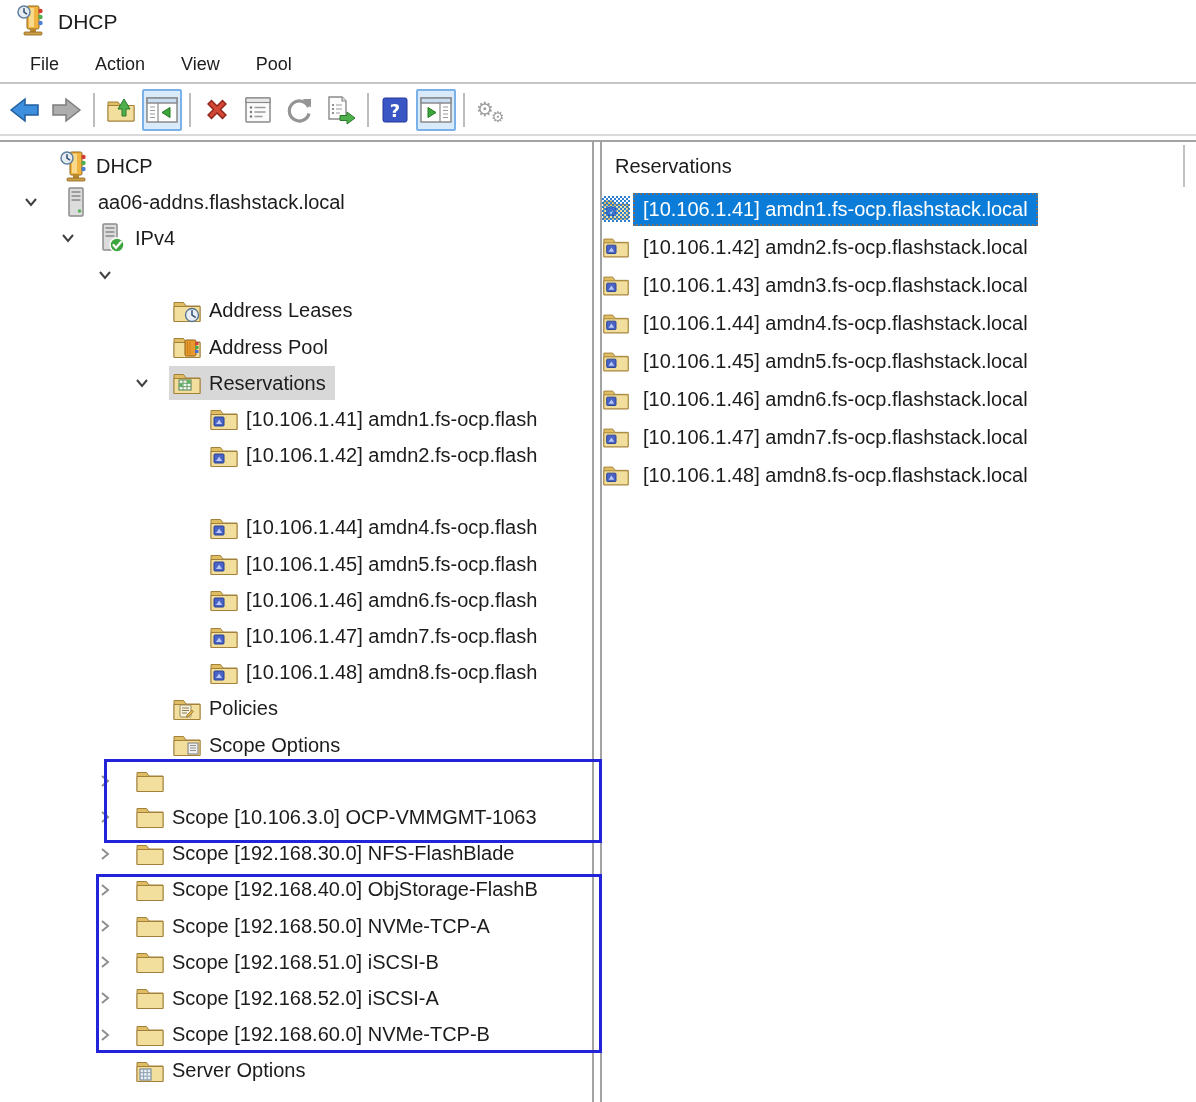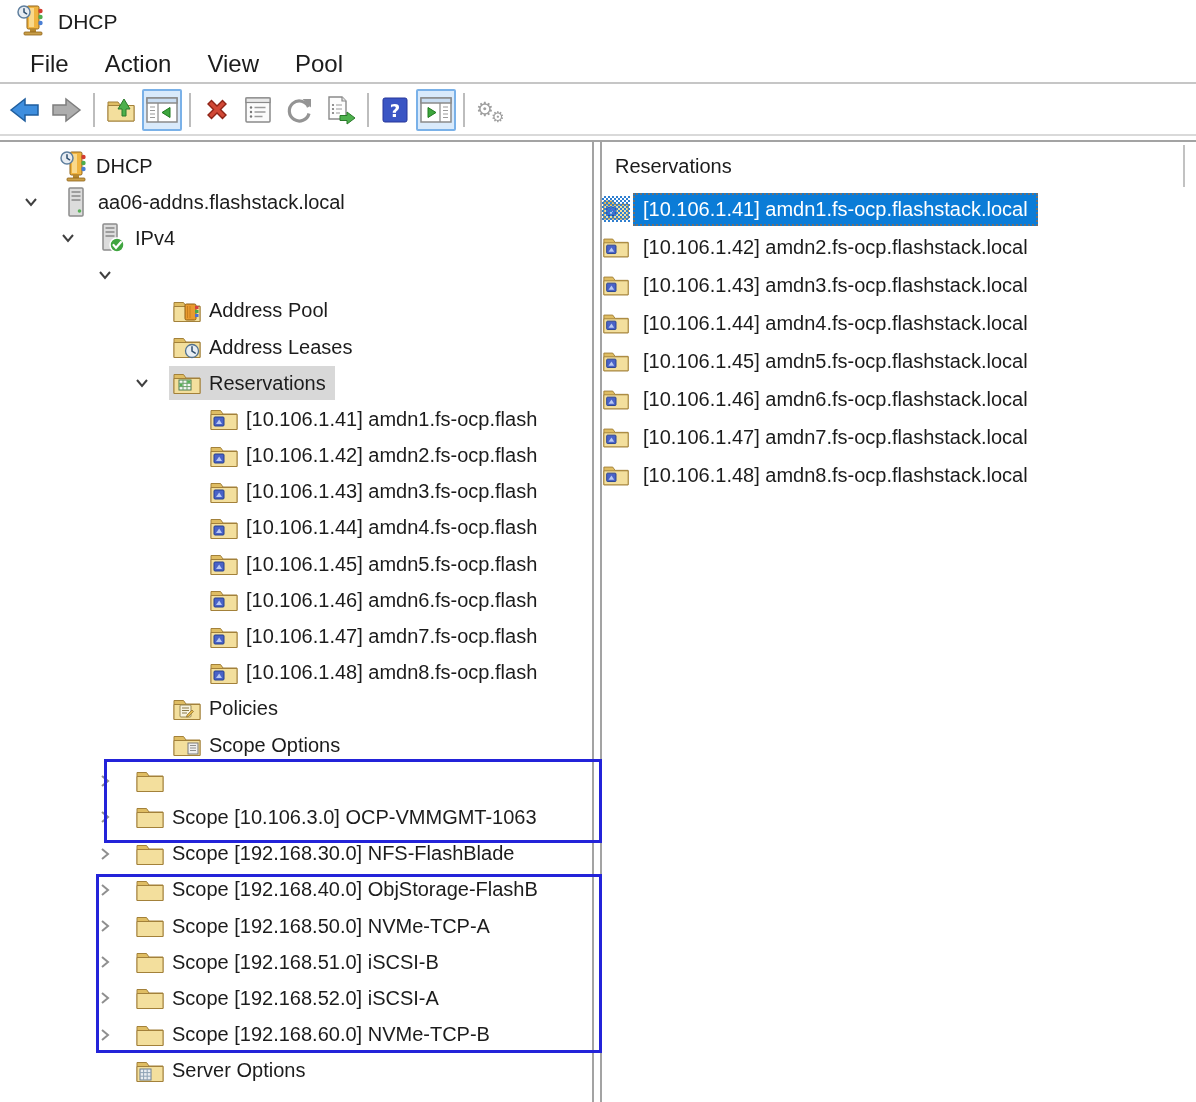--- a/index.html
+++ b/index.html
@@ -4,21 +4,21 @@
 <style>
   html,body{margin:0;padding:0;background:#fff;}
   .window{position:relative;width:1196px;height:1102px;background:#fff;overflow:hidden;
           font-family:"Liberation Sans","DejaVu Sans",sans-serif;color:#1c1c1c;}
   
   .titlebar{position:absolute;top:4px;left:16px;height:36px;display:flex;align-items:center;gap:12px;}
   .title-text{font-size:21px;}
   
   .menubar{position:absolute;top:46px;left:0;right:0;height:38px;display:flex;align-items:center;
            padding-left:30px;gap:36px;border-bottom:2px solid #c6c6c6;box-sizing:border-box;}
-  .menu-item{font-size:24px;background:none;border:none;padding:0;color:#1c1c1c;cursor:default;
+  .menu-item{font-size:18px;background:none;border:none;padding:0;color:#1c1c1c;cursor:default;
              font-family:inherit;}
   
   .toolbar{position:absolute;top:86px;left:0;right:0;height:50px;display:flex;align-items:center;
            padding-left:5px;border-bottom:2px solid #d9d9d9;box-sizing:border-box;}
   .tb-btn{width:40px;height:42px;display:flex;align-items:center;justify-content:center;
           border:2px solid transparent;border-radius:2px;margin-right:1px;box-sizing:border-box;background:none;padding:0;}
   .tb-btn.active{background:#d9eafb;border-color:#7ab1e8;}
   .tb-sep{width:2px;height:34px;background:#bdbdbd;margin:0 6px;flex:none;}
   .tb-btn svg{display:block;}
   
@@ -251,45 +251,45 @@
               </svg>
             </span>
           </div>
           <div class="trow">
             <span class="sp" style="width: 169px;"></span>
             <span class="core">
               <span class="ticon">
                 <svg width="30" height="26" viewBox="0 0 30 26">
                   <path d="M2 4.5 h9.5 l2.5 3.5 H28 V23.5 H2 Z" fill="#dfbd63" stroke="#a3813a"></path>
                   <path d="M2 8.5 H28 V23.5 H2 Z" fill="#f3df9d" stroke="#a3813a"></path>
+                  <circle cx="20" cy="17" r="6.5" fill="#e8eef4" stroke="#51718e" stroke-width="1.3"></circle>
+                  <path d="M20 12.8 V17 l3.2 2.2" stroke="#2f4f6f" stroke-width="1.5" fill="none" stroke-linecap="round"></path>
+                </svg>
+              </span>
+              <span class="tlabel">Address Leases</span>
+            </span>
+          </div>
+          <div class="trow">
+            <span class="sp" style="width: 169px;"></span>
+            <span class="core">
+              <span class="ticon">
+                <svg width="30" height="26" viewBox="0 0 30 26">
+                  <path d="M2 4.5 h9.5 l2.5 3.5 H28 V23.5 H2 Z" fill="#dfbd63" stroke="#a3813a"></path>
+                  <path d="M2 8.5 H28 V23.5 H2 Z" fill="#f3df9d" stroke="#a3813a"></path>
                   <rect x="13" y="6" width="11" height="16" rx="1.5" fill="#e89a2f" stroke="#8f5f15"></rect>
                   <path d="M15.5 8 v12 M18 8 v12" stroke="#c97f1e" stroke-width="1"></path>
                   <rect x="23" y="8" width="3.5" height="3" fill="#d64040"></rect>
                   <rect x="23" y="12" width="3.5" height="3" fill="#4aa84a"></rect>
                   <rect x="23" y="16" width="3.5" height="3" fill="#4a6fd4"></rect>
                 </svg>
               </span>
               <span class="tlabel">Address Pool</span>
             </span>
           </div>
           <div class="trow">
-            <span class="sp" style="width: 169px;"></span>
-            <span class="core">
-              <span class="ticon">
-                <svg width="30" height="26" viewBox="0 0 30 26">
-                  <path d="M2 4.5 h9.5 l2.5 3.5 H28 V23.5 H2 Z" fill="#dfbd63" stroke="#a3813a"></path>
-                  <path d="M2 8.5 H28 V23.5 H2 Z" fill="#f3df9d" stroke="#a3813a"></path>
-                  <circle cx="20" cy="17" r="6.5" fill="#e8eef4" stroke="#51718e" stroke-width="1.3"></circle>
-                  <path d="M20 12.8 V17 l3.2 2.2" stroke="#2f4f6f" stroke-width="1.5" fill="none" stroke-linecap="round"></path>
-                </svg>
-              </span>
-              <span class="tlabel">Address Leases</span>
-            </span>
-          </div>
-          <div class="trow">
             <span class="sp" style="width: 129px;"></span>
             <span class="chev">
               <svg width="16" height="16" viewBox="0 0 16 16">
                 <polyline points="3,5 8,11 13,5" fill="none" stroke="#404040" stroke-width="2"></polyline>
               </svg>
             </span>
             <span class="core tsel">
               <span class="ticon">
                 <svg width="30" height="26" viewBox="0 0 30 26">
                   <path d="M2 4.5 h9.5 l2.5 3.5 H28 V23.5 H2 Z" fill="#dfbd63" stroke="#a3813a"></path>
@@ -326,31 +326,20 @@
                   <path d="M2 8.5 H28 V23.5 H2 Z" fill="#f3df9d" stroke="#a3813a"></path>
                   <rect x="5" y="11" width="10" height="9" rx="1" fill="#4a63c8" stroke="#26418f"></rect>
                   <path d="M7 18 l3.2 -4.5 2.8 4.5 z" fill="#b9c9f2"></path>
                 </svg>
               </span>
               <span class="tlabel">[10.106.1.42] amdn2.fs-ocp.flash</span>
             </span>
           </div>
           <div class="trow">
             <span class="sp" style="width: 206px;"></span>
-            <span class="core">
-              <span class="ticon">
-                <svg width="30" height="26" viewBox="0 0 30 26">
-                  <path d="M2 4.5 h9.5 l2.5 3.5 H28 V23.5 H2 Z" fill="#dfbd63" stroke="#a3813a"></path>
-                  <path d="M2 8.5 H28 V23.5 H2 Z" fill="#f3df9d" stroke="#a3813a"></path>
-                  <rect x="5" y="11" width="10" height="9" rx="1" fill="#4a63c8" stroke="#26418f"></rect>
-                  <path d="M7 18 l3.2 -4.5 2.8 4.5 z" fill="#b9c9f2"></path>
-                </svg>
-              </span>
-              <span class="tlabel">[10.106.1.43] amdn3.fs-ocp.flash</span>
-            </span>
           </div>
           <div class="trow">
             <span class="sp" style="width: 206px;"></span>
             <span class="core">
               <span class="ticon">
                 <svg width="30" height="26" viewBox="0 0 30 26">
                   <path d="M2 4.5 h9.5 l2.5 3.5 H28 V23.5 H2 Z" fill="#dfbd63" stroke="#a3813a"></path>
                   <path d="M2 8.5 H28 V23.5 H2 Z" fill="#f3df9d" stroke="#a3813a"></path>
                   <rect x="5" y="11" width="10" height="9" rx="1" fill="#4a63c8" stroke="#26418f"></rect>
                   <path d="M7 18 l3.2 -4.5 2.8 4.5 z" fill="#b9c9f2"></path>

